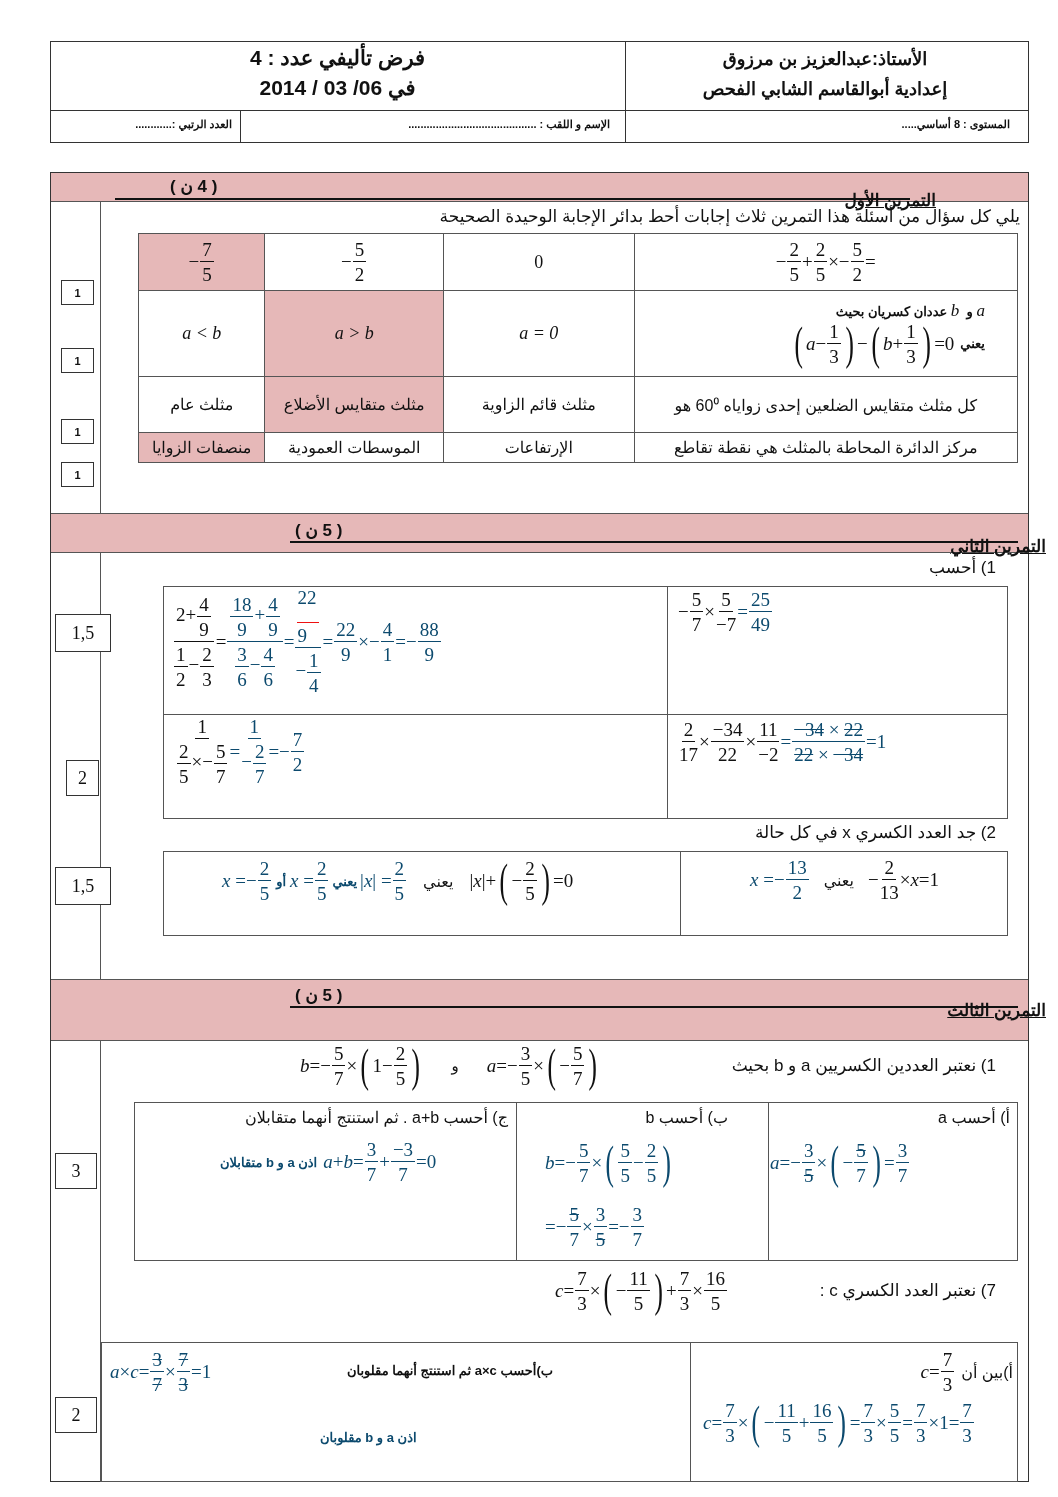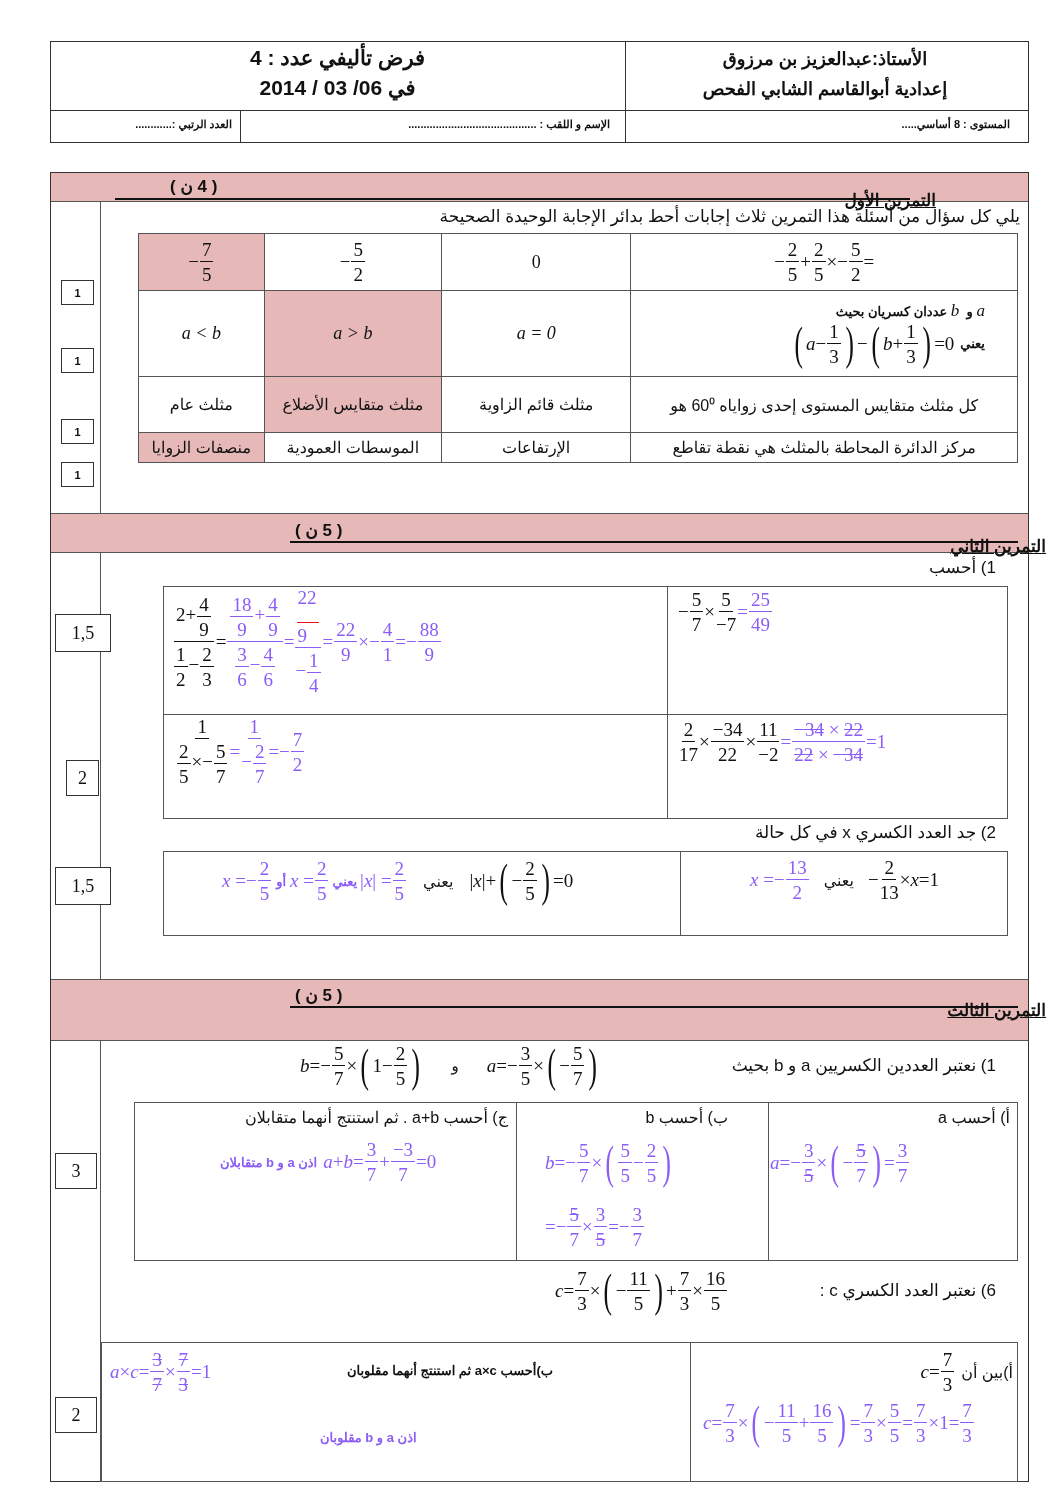--- a/index.html
+++ b/index.html
@@ -2,21 +2,21 @@
 <html><head>
 <meta charset="utf-8">
 <style>
   html,body{margin:0;padding:0;background:#fff;}
   body{width:1058px;height:1497px;position:relative;font-family:"Liberation Serif",serif;color:#111;overflow:hidden;}
   .abs{position:absolute;}
   .box{position:absolute;border:1px solid #555;box-sizing:border-box;}
   .bold{font-weight:bold;}
   .rtl{direction:rtl;}
   .pink{background:#e6b8b8;}
-  .red{color:#8b5cf6;justify-content:space-between;}
+  .red{color:#0c4a6e;justify-content:space-between;}
   .frac{display:inline-flex;flex-direction:column;align-items:center;vertical-align:middle;line-height:1;margin:0 1px;}
   .frac>span:first-child{border-bottom:1px solid currentColor;padding:0 2px 2px;}
   .frac>span:last-child{padding-top:3px;}
   .math{font-family:"Liberation Serif",serif;font-size:19px;white-space:nowrap;display:flex;align-items:center;direction:ltr;}
   .math i{font-style:italic;}
   .paren{font-size:46px;font-weight:100;line-height:1;transform:scaleX(0.55);display:inline-block;}
   .score{position:absolute;border:1px solid #333;background:#fff;box-sizing:border-box;display:flex;align-items:center;justify-content:center;font-family:"Liberation Serif",serif;}
   .score.small{width:33px;height:25px;left:61px;font-family:"Liberation Sans",sans-serif;font-size:11px;font-weight:bold;}
   .score.big{width:56px;height:38px;left:55px;font-size:18px;}
   .score.med{width:33px;height:36px;left:66px;font-size:18px;}
@@ -103,21 +103,21 @@
               <span>3</span>
             </span><span class="paren">)</span>=0
         <span style="font-family:'Liberation Sans',sans-serif;font-weight:bold;font-size:13px;margin-left:6px;">يعني</span>
       </div>
     </td>
   </tr>
   <tr style="height:56px;">
     <td class="rtl" style="font-family:'Liberation Sans',sans-serif;font-size:16px;">مثلث عام</td>
     <td class="pink rtl" style="font-family:'Liberation Sans',sans-serif;font-size:16px;">مثلث متقايس الأضلاع</td>
     <td class="rtl" style="font-family:'Liberation Sans',sans-serif;font-size:16px;padding:0 18px;">مثلث قائم الزاوية</td>
-    <td class="rtl" style="font-family:'Liberation Sans',sans-serif;font-size:16px;">كل مثلث متقايس المستوى إحدى زواياه 60⁰ هو</td>
+    <td class="rtl" style="font-family:'Liberation Sans',sans-serif;font-size:16px;">كل مثلث متقايس الضلعين إحدى زواياه 60⁰ هو</td>
   </tr>
   <tr style="height:30px;padding-left:21px;">
     <td class="pink rtl" style="font-family:'Liberation Sans',sans-serif;font-size:16px;">منصفات الزوايا</td>
     <td class="rtl" style="font-family:'Liberation Sans',sans-serif;font-size:16px;">الموسطات العمودية</td>
     <td class="rtl" style="font-family:'Liberation Sans',sans-serif;font-size:16px;">الإرتفاعات</td>
     <td class="rtl" style="font-family:'Liberation Sans',sans-serif;font-size:16px;">مركز الدائرة المحاطة بالمثلث هي نقطة تقاطع</td>
   </tr>
 </tbody>
   </table>
 
@@ -357,21 +357,21 @@
   <span class="bold rtl" style="font-family:'Liberation Sans',sans-serif;font-size:13px;margin-right:6px;">اذن  a  و  b  متقابلان</span>
   <i>a</i>+<i>b</i> =<span class="frac">
       <span>3</span>
       <span>7</span>
     </span>+<span class="frac">
       <span>−3</span>
       <span>7</span>
     </span>=0
 </div>
 
-<div class="abs rtl" style="right:62px;top:1280px;font-family:'Liberation Sans',sans-serif;font-size:17px;">6)  نعتبر العدد الكسري  c  :</div>
+<div class="abs rtl" style="right:62px;top:1280px;font-family:'Liberation Sans',sans-serif;font-size:17px;">7)  نعتبر العدد الكسري  c  :</div>
 <div class="abs math" style="left:555px;top:1268px;">
   <i>c</i> =<span class="frac">
       <span>7</span>
       <span>3</span>
     </span>×<span class="paren">(</span>−<span class="frac">
       <span>11</span>
       <span>5</span>
     </span><span class="paren">)</span>+<span class="frac">
       <span>7</span>
       <span>3</span>

